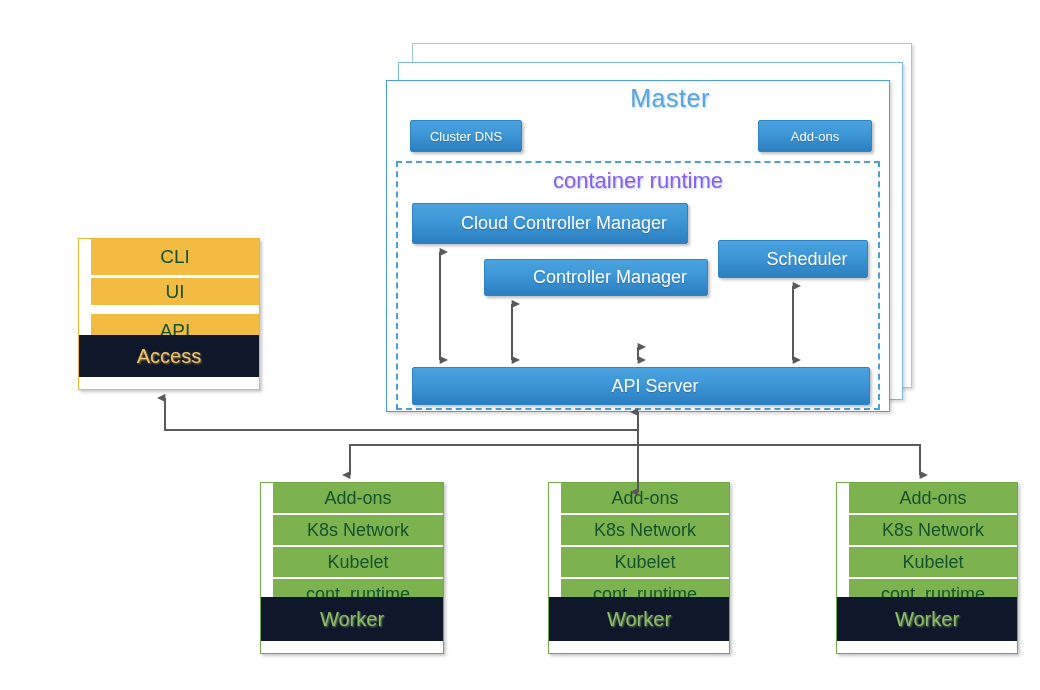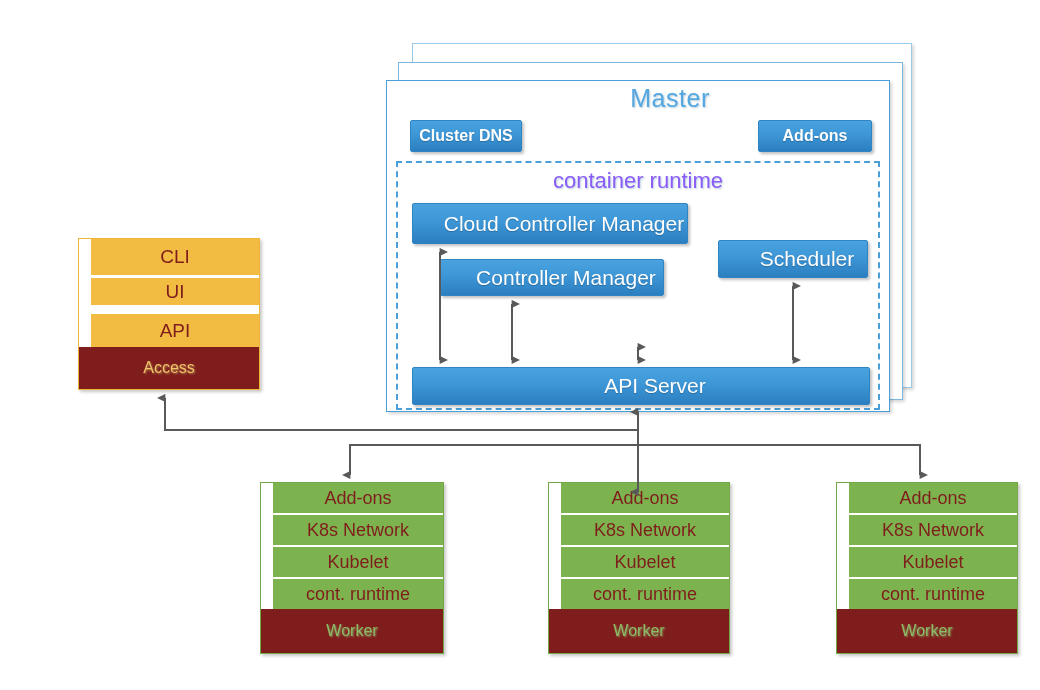--- a/index.html
+++ b/index.html
@@ -55,50 +55,50 @@
     box-sizing:border-box;
     background:linear-gradient(180deg,#4aa3df 0%,#3d96d6 45%,#2b7fc0 100%);
     border:1px solid #2f84c4;
     border-radius:2px;
     color:#ffffff;
     display:flex;align-items:center;justify-content:center;
     box-shadow:2px 2px 3px rgba(0,0,0,.25);
     text-shadow:0 1px 1px rgba(0,0,0,.22);
     white-space:nowrap;
   }
-  .blue-box.small{font-size:16px;font-weight:bold;}
-  .blue-box.big{font-size:21px;padding-left:28px;}
+  .blue-box.small{font-size:13px;font-weight:normal;}
+  .blue-box.big{font-size:18px;padding-left:28px;}
 
   
   .stack-frame{
     position:absolute;
     box-sizing:border-box;
     background:#ffffff;
     box-shadow:2px 2px 3px rgba(0,0,0,.22);
   }
   .stack-frame.orange{border:1px solid #efb738;}
   .stack-frame.green{border:1px solid #72a848;}
 
   .stack-row{
     position:absolute;left:0;right:0;
     display:flex;align-items:center;justify-content:center;
-    color:#7f1d1d;
+    color:#14532d;
     font-size:19px;
     box-sizing:border-box;
     white-space:nowrap;
     margin-left:12px;
   }
   .stack-row.orange{background:#f2bb42;}
   .stack-row.green{background:#7cb34e;font-size:18px;}
 
   .stack-foot{
-    position:absolute;left:0;right:0;bottom:0;
+    position:absolute;left:0;right:0;bottom:12px;
     display:flex;align-items:center;justify-content:center;
-    background:#7f1d1d;
-    font-size:16px;
+    background:#0f172a;
+    font-size:20px;
     box-sizing:border-box;
     white-space:nowrap;
   }
   .stack-foot.orange{color:#f0c36a;text-shadow:1px 1px 2px rgba(190,160,90,.75);}
   .stack-foot.green{color:#8dbd66;text-shadow:1px 1px 2px rgba(140,180,110,.75);}
 
   
   #wires{position:absolute;left:0;top:0;width:1040px;height:690px;pointer-events:none;}
 </style>
 </head>
@@ -112,21 +112,21 @@
 
   <div class="master-title" style="top:84px;left:386px;width:568px;">Master</div>
 
   <div class="blue-box small" style="left:410px;top:120px;width:112px;height:32px;">Cluster DNS</div>
   <div class="blue-box small" style="left:758px;top:120px;width:114px;height:32px;">Add-ons</div>
 
   <div class="dashed-box" style="left:396px;top:161px;width:484px;height:249px;"></div>
   <div class="dashed-title" style="top:168px;left:396px;width:484px;">container runtime</div>
 
   <div class="blue-box big" style="left:412px;top:203px;width:276px;height:41px;">Cloud Controller Manager</div>
-  <div class="blue-box big" style="left:440px;top:259px;width:224px;height:37px;text-align:center;">Controller Manager</div>
+  <div class="blue-box big" style="left:484px;top:259px;width:224px;height:37px;text-align:center;">Controller Manager</div>
   <div class="blue-box big" style="left:718px;top:240px;width:150px;height:38px;">Scheduler</div>
   <div class="blue-box big" style="left:412px;top:367px;width:458px;height:38px;">API Server</div>
 
   <div class="stack-frame orange" style="left:78px;top:238px;width:182px;height:152px;">
     <div class="stack-row orange" style="top:0px;height:36px;">CLI</div>
     <div class="stack-row orange" style="top:39px;height:27px;">UI</div>
     <div class="stack-row orange" style="top:75px;height:33px;">API</div>
     <div class="stack-foot orange" style="height:42px;">Access</div>
   </div>
 

